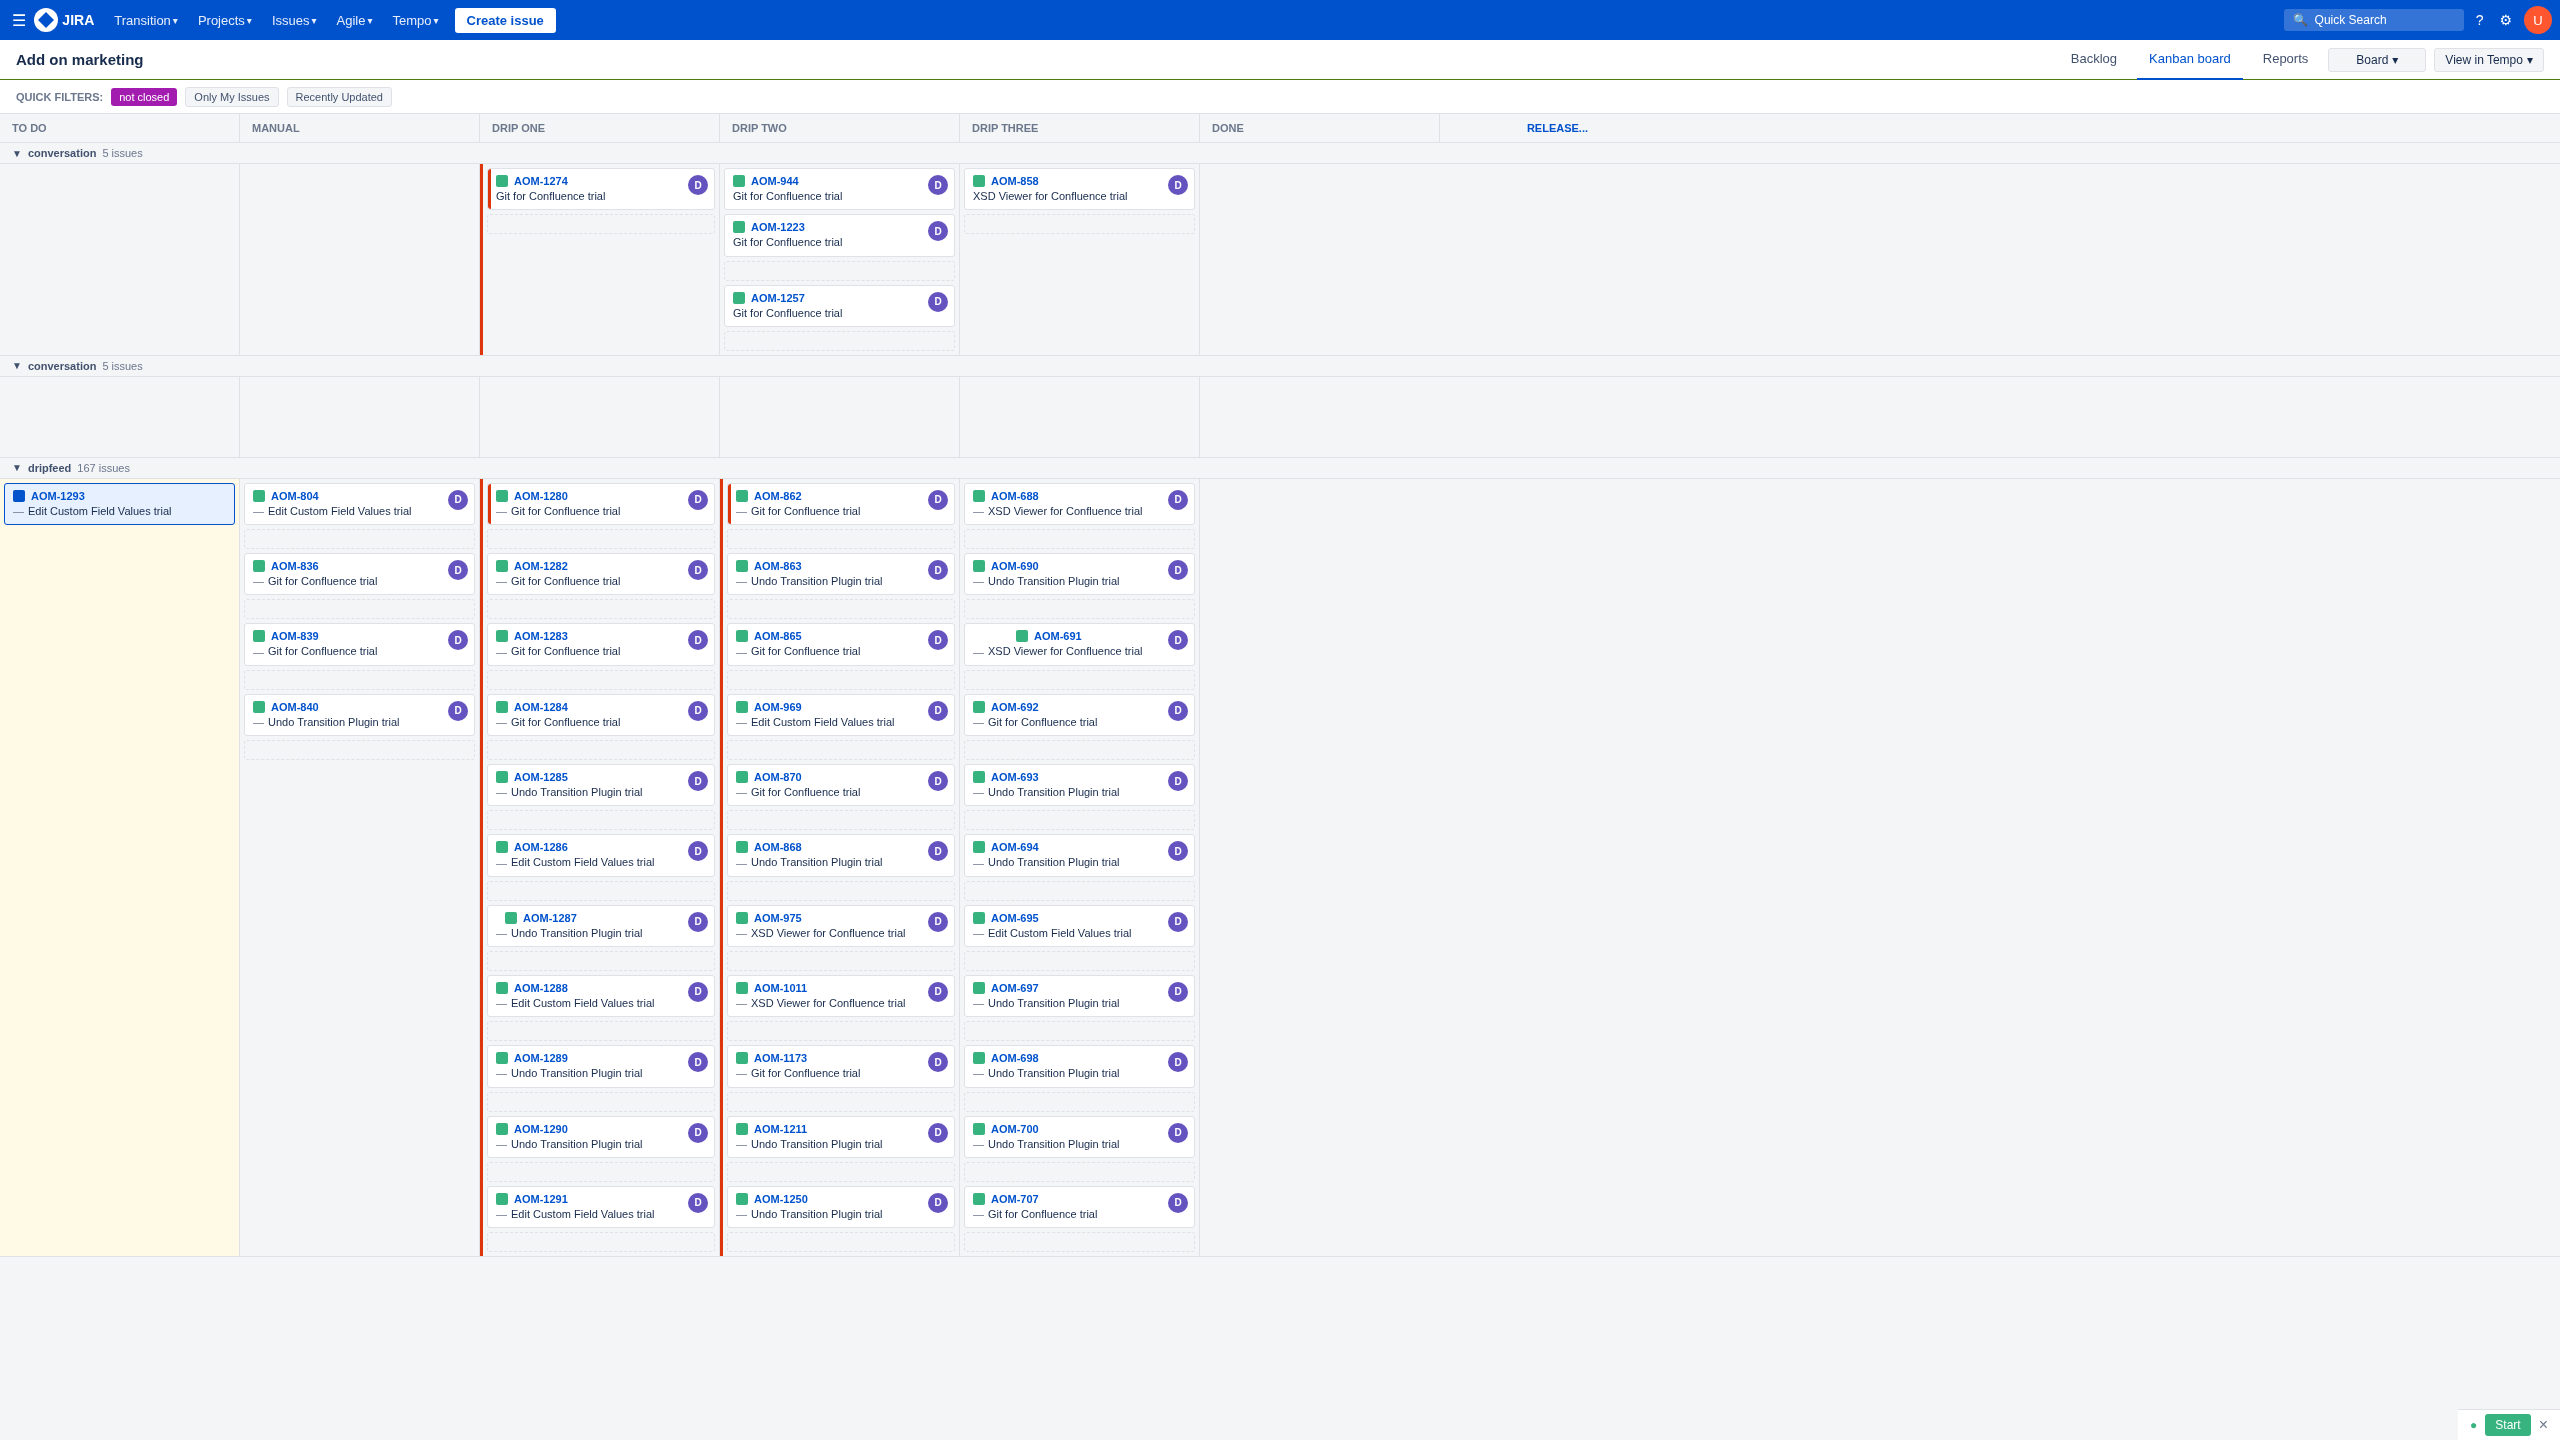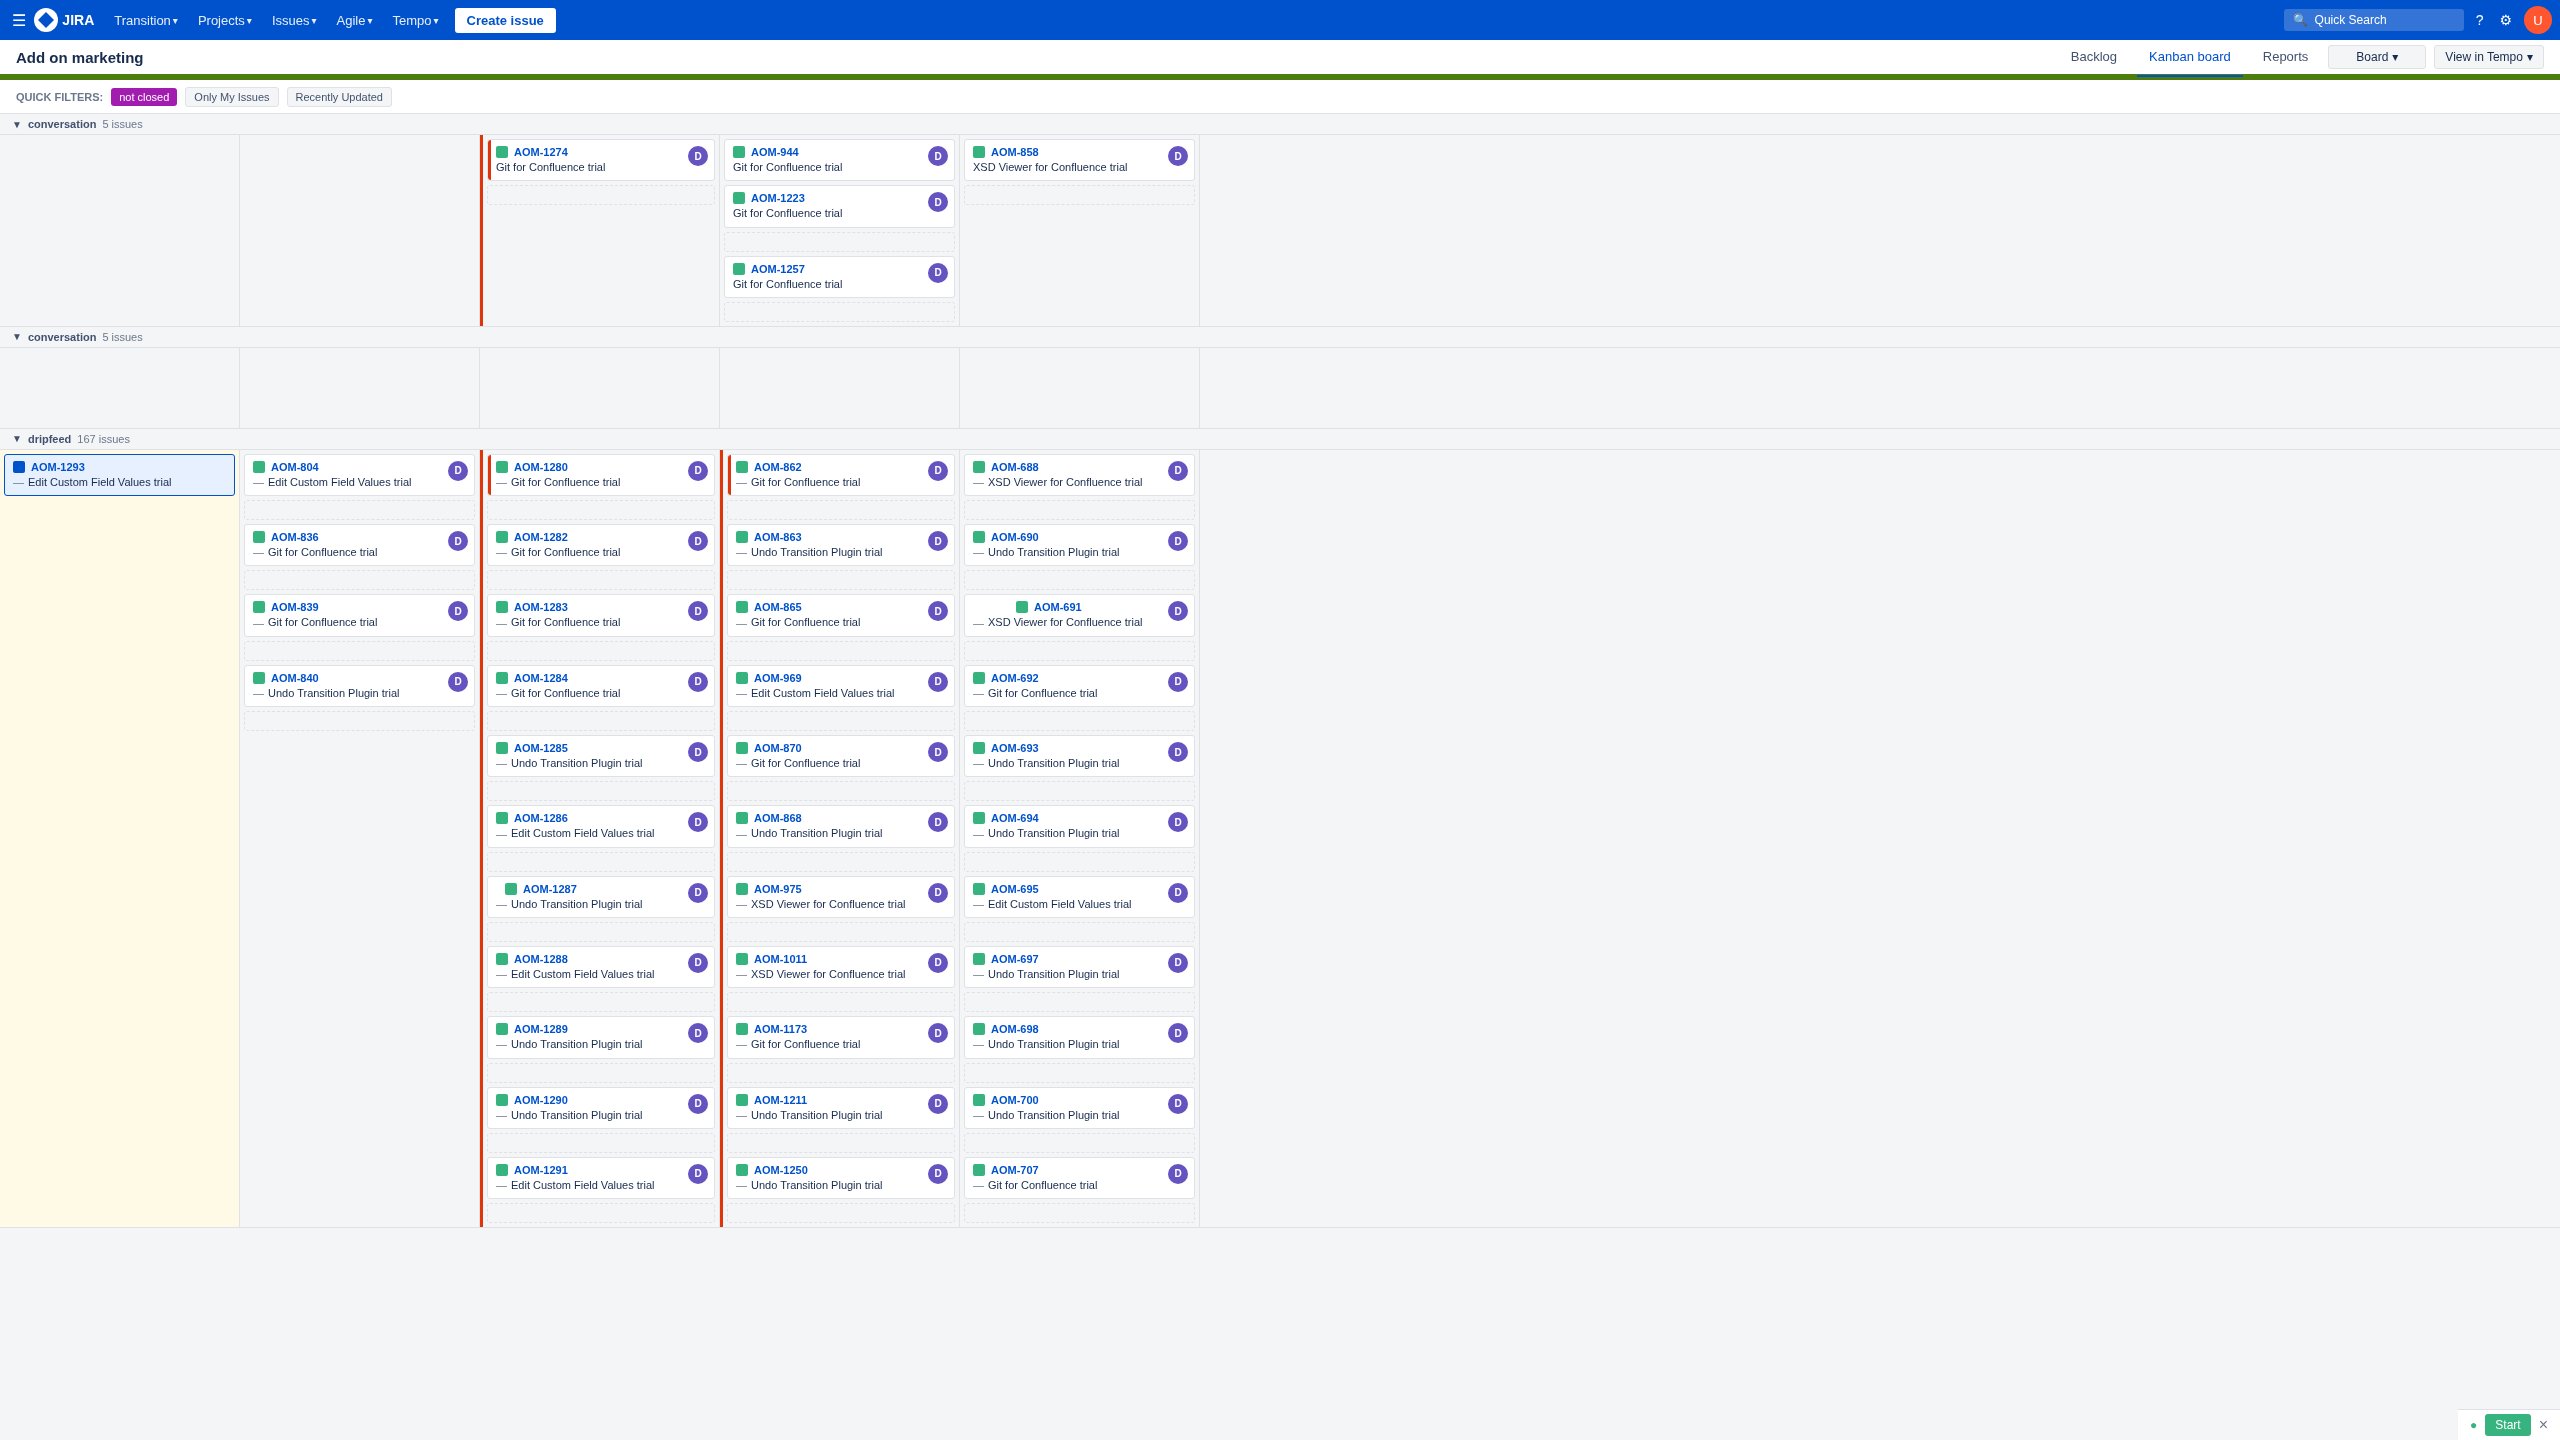--- a/index.html
+++ b/index.html
@@ -29,21 +29,21 @@
     .nav-search {
       background: rgba(255,255,255,0.2); border: none; border-radius: 3px;
       color: white; padding: 4px 10px; font-size: 12px; width: 180px;
       display: flex; align-items: center; gap: 6px; cursor: pointer;
     }
     .nav-icon-btn { color: white; cursor: pointer; padding: 4px; font-size: 14px; }
 
     
     .sub-nav {
       position: fixed; top: 40px; left: 0; right: 0; z-index: 99;
-      background: white; border-bottom: 6px solid #4d7c0f;
+      background: white; border-bottom: 1px solid #4d7c0f;
       display: flex; align-items: center; padding: 0 16px;
       height: 40px; justify-content: space-between;
     }
     .sub-nav-left { display: flex; align-items: center; gap: 12px; }
     .sub-nav-right { display: flex; align-items: center; gap: 8px; }
     .page-title { font-size: 15px; font-weight: 600; color: #172b4d; }
     .tab-btn {
       padding: 8px 12px; font-size: 13px; color: #42526e; cursor: pointer;
       border-bottom: 2px solid transparent; height: 40px; display: flex; align-items: center;
     }
@@ -223,20 +223,29 @@
 <div class="quick-filters">
   <span class="qf-label">QUICK FILTERS:</span>
   <button class="qf-btn active">not closed</button>
   <button class="qf-btn inactive">Only My Issues</button>
   <button class="qf-btn inactive">Recently Updated</button>
 </div>
 
 <div class="board-wrapper">
   <div class="board">
 
+    <div class="col-headers">
+      <div class="col-header">To Do</div>
+      <div class="col-header">manual</div>
+      <div class="col-header">drip one</div>
+      <div class="col-header">drip two</div>
+      <div class="col-header">drip three</div>
+      <div class="col-header">Done</div>
+      <div class="col-header release">Release...</div>
+    </div>
 
     <div class="swimlane">
       <div class="swimlane-header">
         <span class="caret">▼</span>
         <span>conversation</span>
         <span class="swimlane-count">5 issues</span>
       </div>
       <div class="swimlane-body">
 
         <div class="swim-cell"></div>

